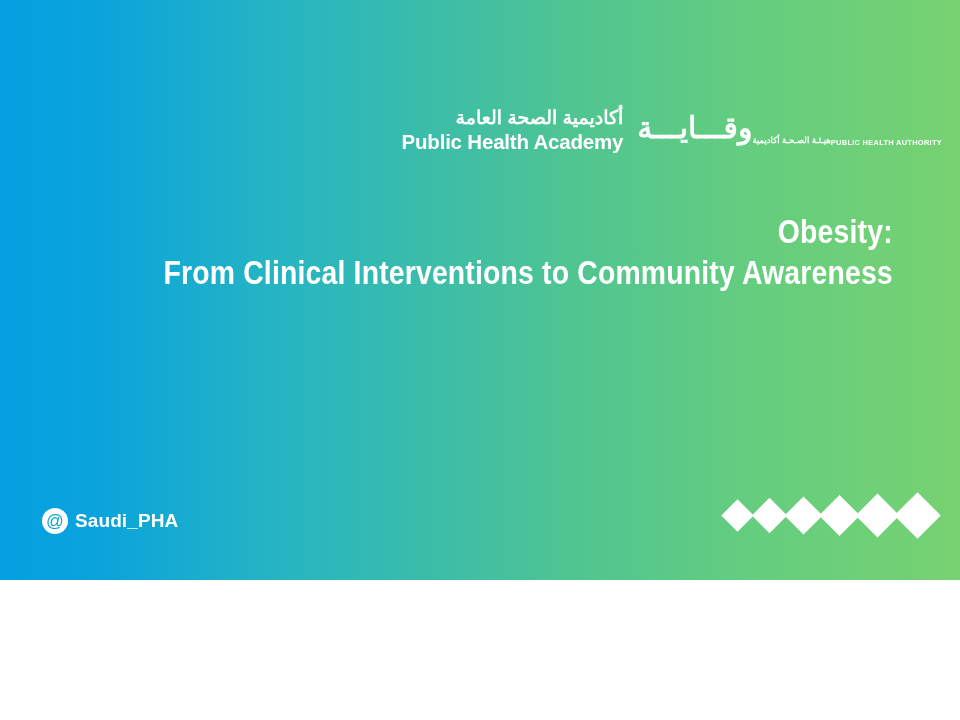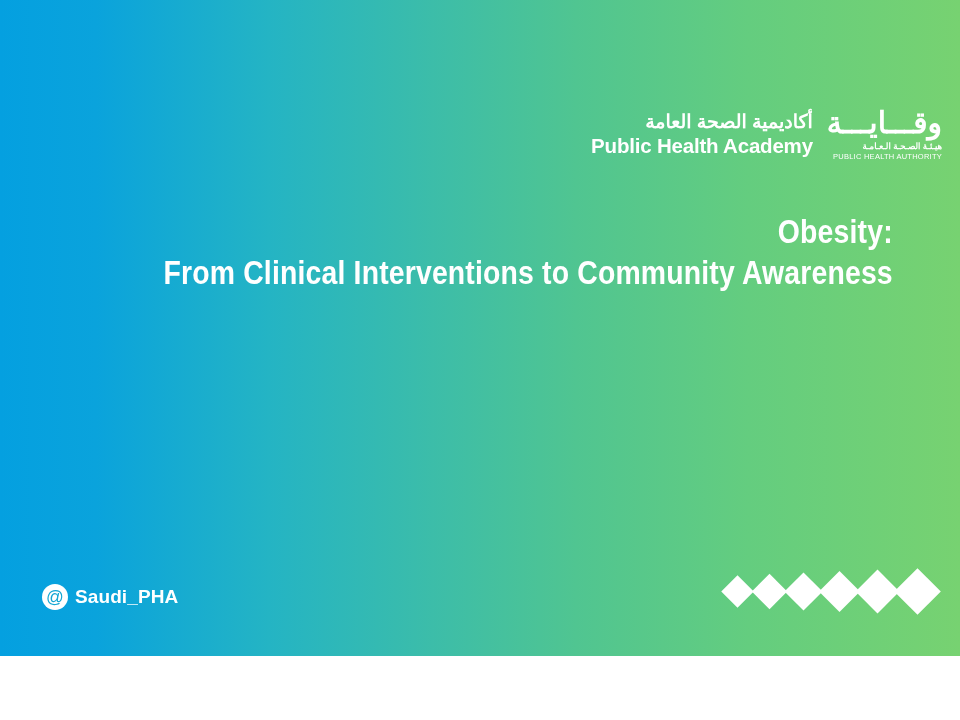--- a/index.html
+++ b/index.html
@@ -7,21 +7,21 @@
     padding: 0;
     background: #ffffff;
   }
   body {
     font-family: "Liberation Sans", sans-serif;
   }
 
   .slide {
     position: relative;
     width: 960px;
-    height: 656px;
+    height: 580px;
     overflow: hidden;
     background: linear-gradient(
       to right,
       #04a0e0 0%,
       #0aa3dc 10%,
       #24b4c4 28%,
       #3cbda9 45%,
       #50c591 60%,
       #64cd7f 78%,
       #77d271 100%
@@ -59,21 +59,20 @@
   .logo-academy-en {
     color: #ffffff;
     font-size: 20.5px;
     font-weight: 700;
     letter-spacing: -0.2px;
     white-space: nowrap;
   }
 
   .logo-authority {
     display: flex;
-    flex-direction: column;
     align-items: flex-end;
     line-height: 1;
     padding-bottom: 1px;
   }
 
   .logo-authority-ar-main {
     color: #ffffff;
     font-size: 30px;
     font-weight: 700;
     letter-spacing: 0.5px;
@@ -88,21 +87,21 @@
     font-weight: 700;
     direction: rtl;
     white-space: nowrap;
     letter-spacing: 0.4px;
     margin-bottom: 2px;
   }
 
   .logo-authority-en-sub {
     color: #ffffff;
     font-size: 7.5px;
-    font-weight: 400;
+    font-weight: 700;
     letter-spacing: 0.25px;
     white-space: nowrap;
   }
 
   
   .title-block {
     position: absolute;
     top: 212px;
     left: 0;
     width: 960px;
@@ -187,21 +186,21 @@
 
   <div class="logo-lockup">
 
     <div class="logo-academy">
       <div class="logo-academy-ar">أكاديمية الصحة العامة</div>
       <div class="logo-academy-en">Public Health Academy</div>
     </div>
 
     <div class="logo-authority">
       <div class="logo-authority-ar-main">وقـــايـــة</div>
-      <div class="logo-authority-ar-sub">هيـئـة الصـحـة الـعـامـة</div>
+      <div class="logo-authority-ar-sub">هيـئـة الصـحـة أكاديمية</div>
       <div class="logo-authority-en-sub">PUBLIC HEALTH AUTHORITY</div>
     </div>
 
   </div>
 
   <div class="title-block">
     <div class="title-main">Obesity:</div>
     <div class="title-sub">From Clinical Interventions to Community Awareness</div>
   </div>
 

